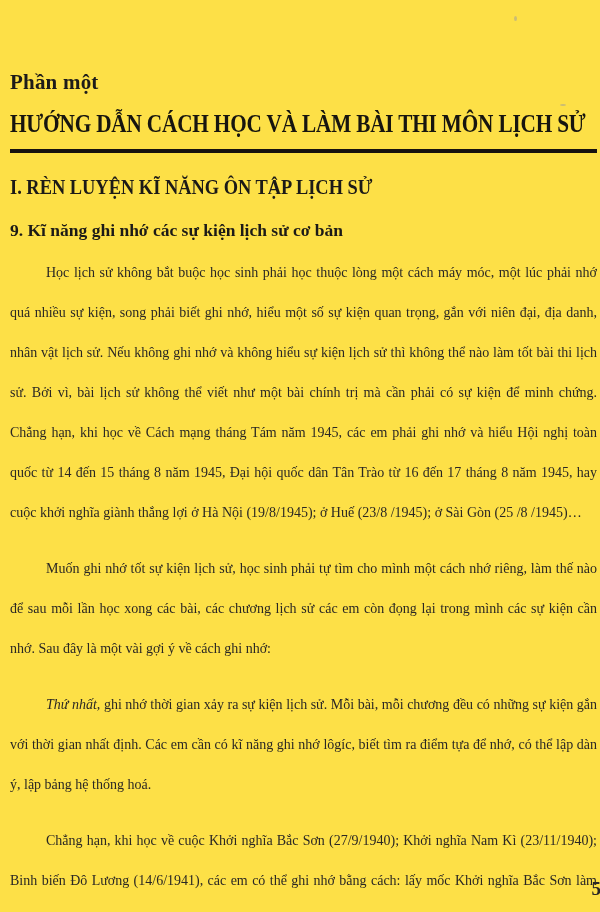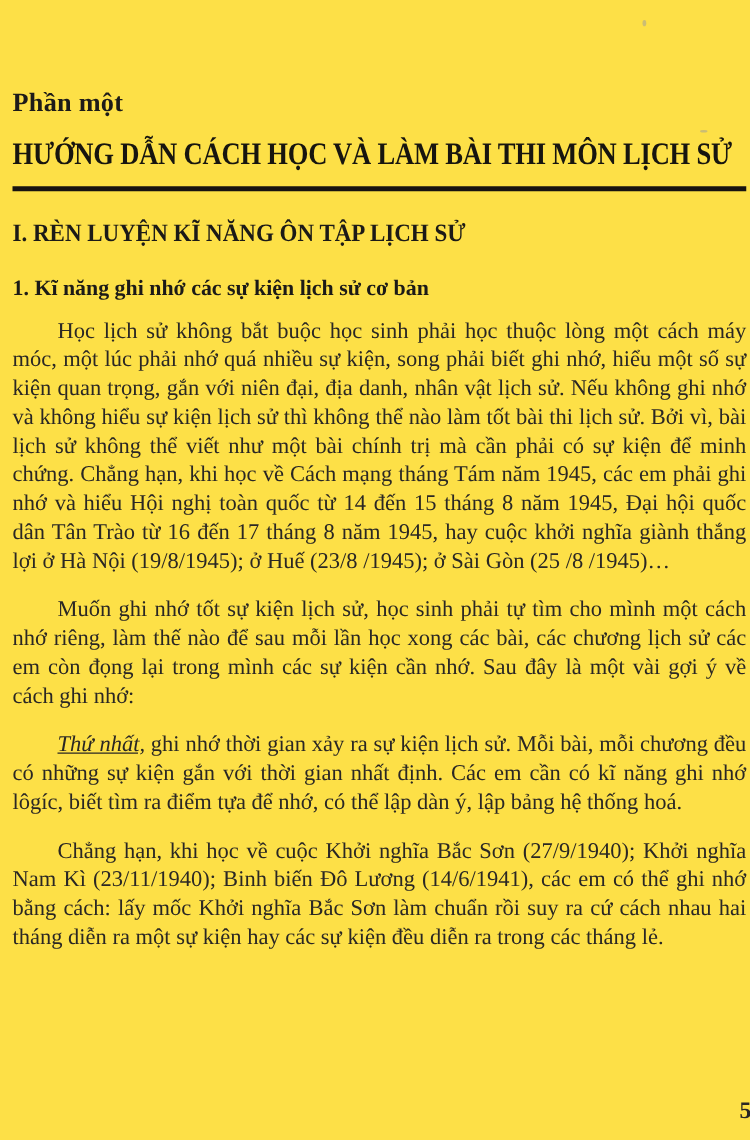--- a/index.html
+++ b/index.html
@@ -60,32 +60,31 @@
     font-size:17.5px;
     font-weight:bold;
     color:#1c1a17;
   }
   .body-text{
     margin-top:12px;
   }
   .body-text p{
     margin:0;
     padding:0;
-    font-size:18px;
-    line-height:23px;
+    font-size:14px;
+    line-height:40px;
     text-align:justify;
     text-indent:36px;
     color:#2a2724;
   }
   .body-text p + p{
     margin-top:16px;
   }
   .lead-italic{
     font-style:italic;
-    text-decoration:underline;
   }
   .watermark{
     position:absolute;
     left:115px;
     width:460px;
     top:782px;
     text-align:center;
     pointer-events:none;
     user-select:none;
     color:rgba(120,120,120,0.14);
@@ -132,21 +131,21 @@
   <div class="content">
 
     <div class="part-label">Phần một</div>
 
     <div class="page-title">HƯỚNG DẪN CÁCH HỌC VÀ LÀM BÀI THI MÔN LỊCH SỬ</div>
 
     <hr class="title-rule">
 
     <div class="section-heading">I. RÈN LUYỆN KĨ NĂNG ÔN TẬP LỊCH SỬ</div>
 
-    <div class="subsection-heading">1. Kĩ năng ghi nhớ các sự kiện lịch sử cơ bản</div>
+    <div class="subsection-heading">9. Kĩ năng ghi nhớ các sự kiện lịch sử cơ bản</div>
 
     <div class="body-text">
 
       <p><span class="lead-italic"></span><span>Học lịch sử không bắt buộc học sinh phải học thuộc lòng một cách máy móc, một lúc phải nhớ quá nhiều sự kiện, song phải biết ghi nhớ, hiểu một số sự kiện quan trọng, gắn với niên đại, địa danh, nhân vật lịch sử. Nếu không ghi nhớ và không hiểu sự kiện lịch sử thì không thể nào làm tốt bài thi lịch sử. Bởi vì, bài lịch sử không thể viết như một bài chính trị mà cần phải có sự kiện để minh chứng. Chẳng hạn, khi học về Cách mạng tháng Tám năm 1945, các em phải ghi nhớ và hiểu Hội nghị toàn quốc từ 14 đến 15 tháng 8 năm 1945, Đại hội quốc dân Tân Trào từ 16 đến 17 tháng 8 năm 1945, hay cuộc khởi nghĩa giành thắng lợi ở Hà Nội (19/8/1945); ở Huế (23/8 /1945); ở Sài Gòn (25 /8 /1945)…</span></p>
 
       <p><span class="lead-italic"></span><span>Muốn ghi nhớ tốt sự kiện lịch sử, học sinh phải tự tìm cho mình một cách nhớ riêng, làm thế nào để sau mỗi lần học xong các bài, các chương lịch sử các em còn đọng lại trong mình các sự kiện cần nhớ. Sau đây là một vài gợi ý về cách ghi nhớ:</span></p>
 
       <p><span class="lead-italic">Thứ nhất,</span><span> ghi nhớ thời gian xảy ra sự kiện lịch sử. Mỗi bài, mỗi chương đều có những sự kiện gắn với thời gian nhất định. Các em cần có kĩ năng ghi nhớ lôgíc, biết tìm ra điểm tựa để nhớ, có thể lập dàn ý, lập bảng hệ thống hoá.</span></p>
 
       <p><span class="lead-italic"></span><span>Chẳng hạn, khi học về cuộc Khởi nghĩa Bắc Sơn (27/9/1940); Khởi nghĩa Nam Kì (23/11/1940); Binh biến Đô Lương (14/6/1941), các em có thể ghi nhớ bằng cách: lấy mốc Khởi nghĩa Bắc Sơn làm chuẩn rồi suy ra cứ cách nhau hai tháng diễn ra một sự kiện hay các sự kiện đều diễn ra trong các tháng lẻ.</span></p>

